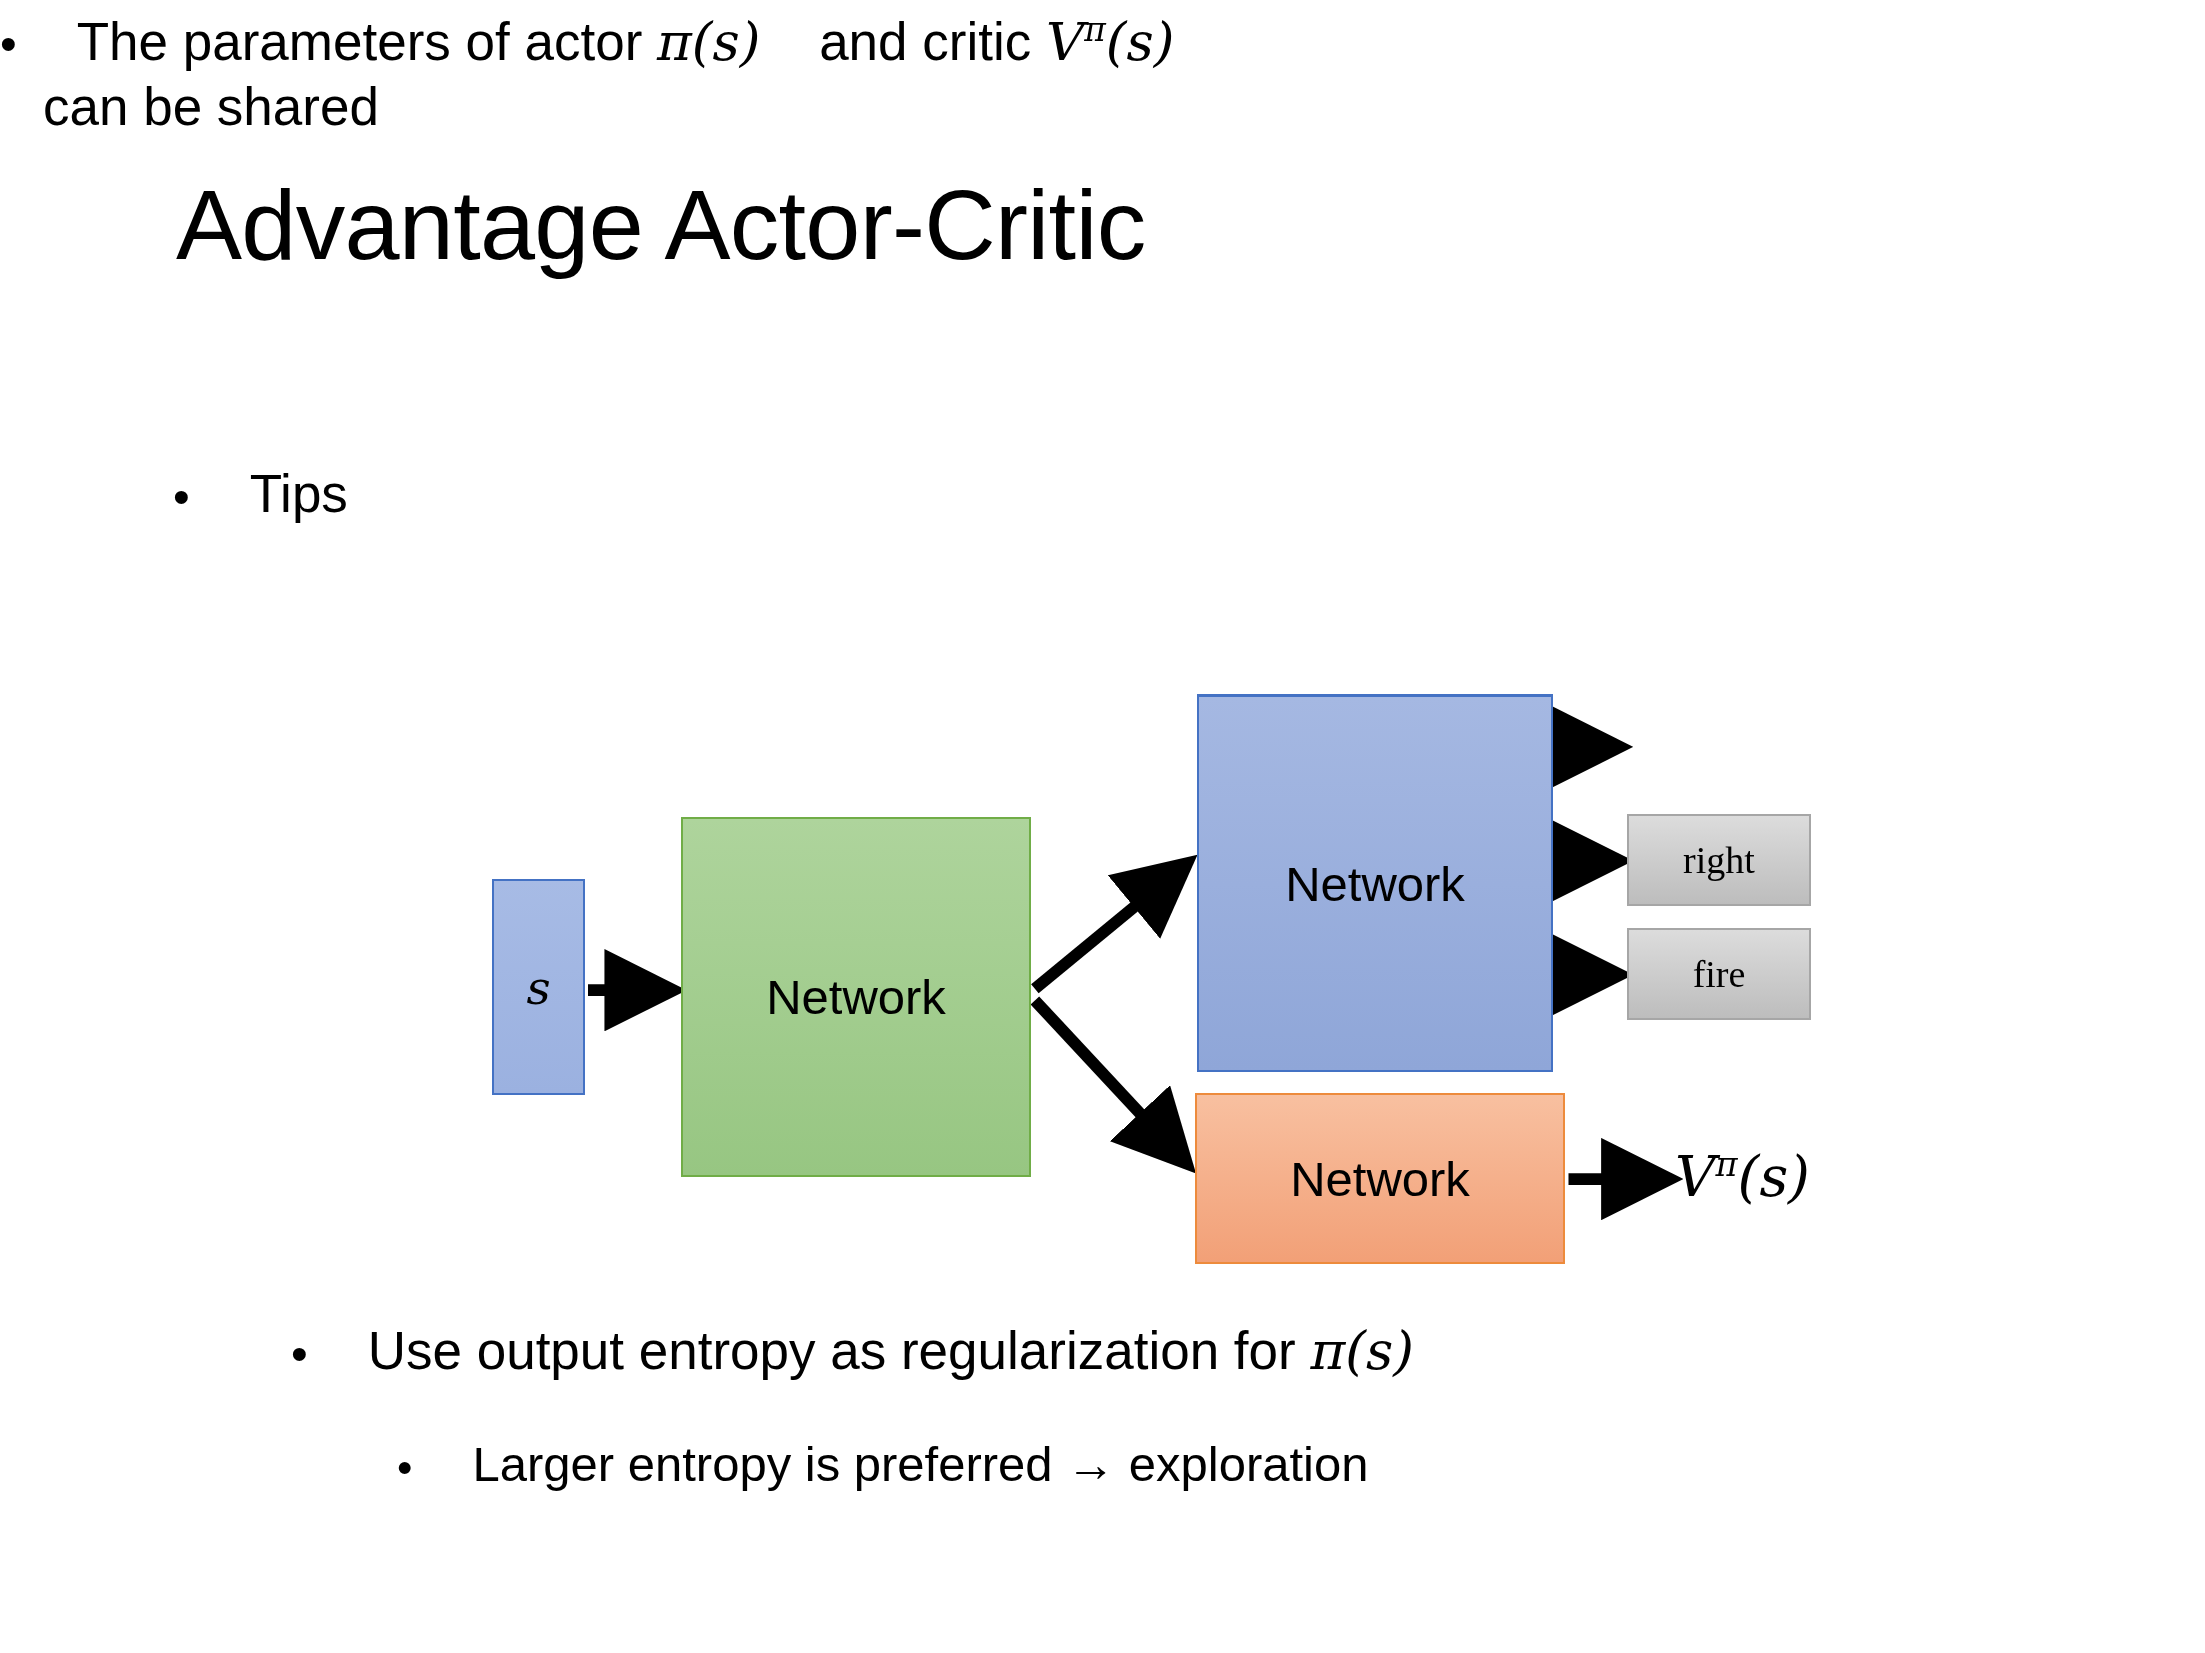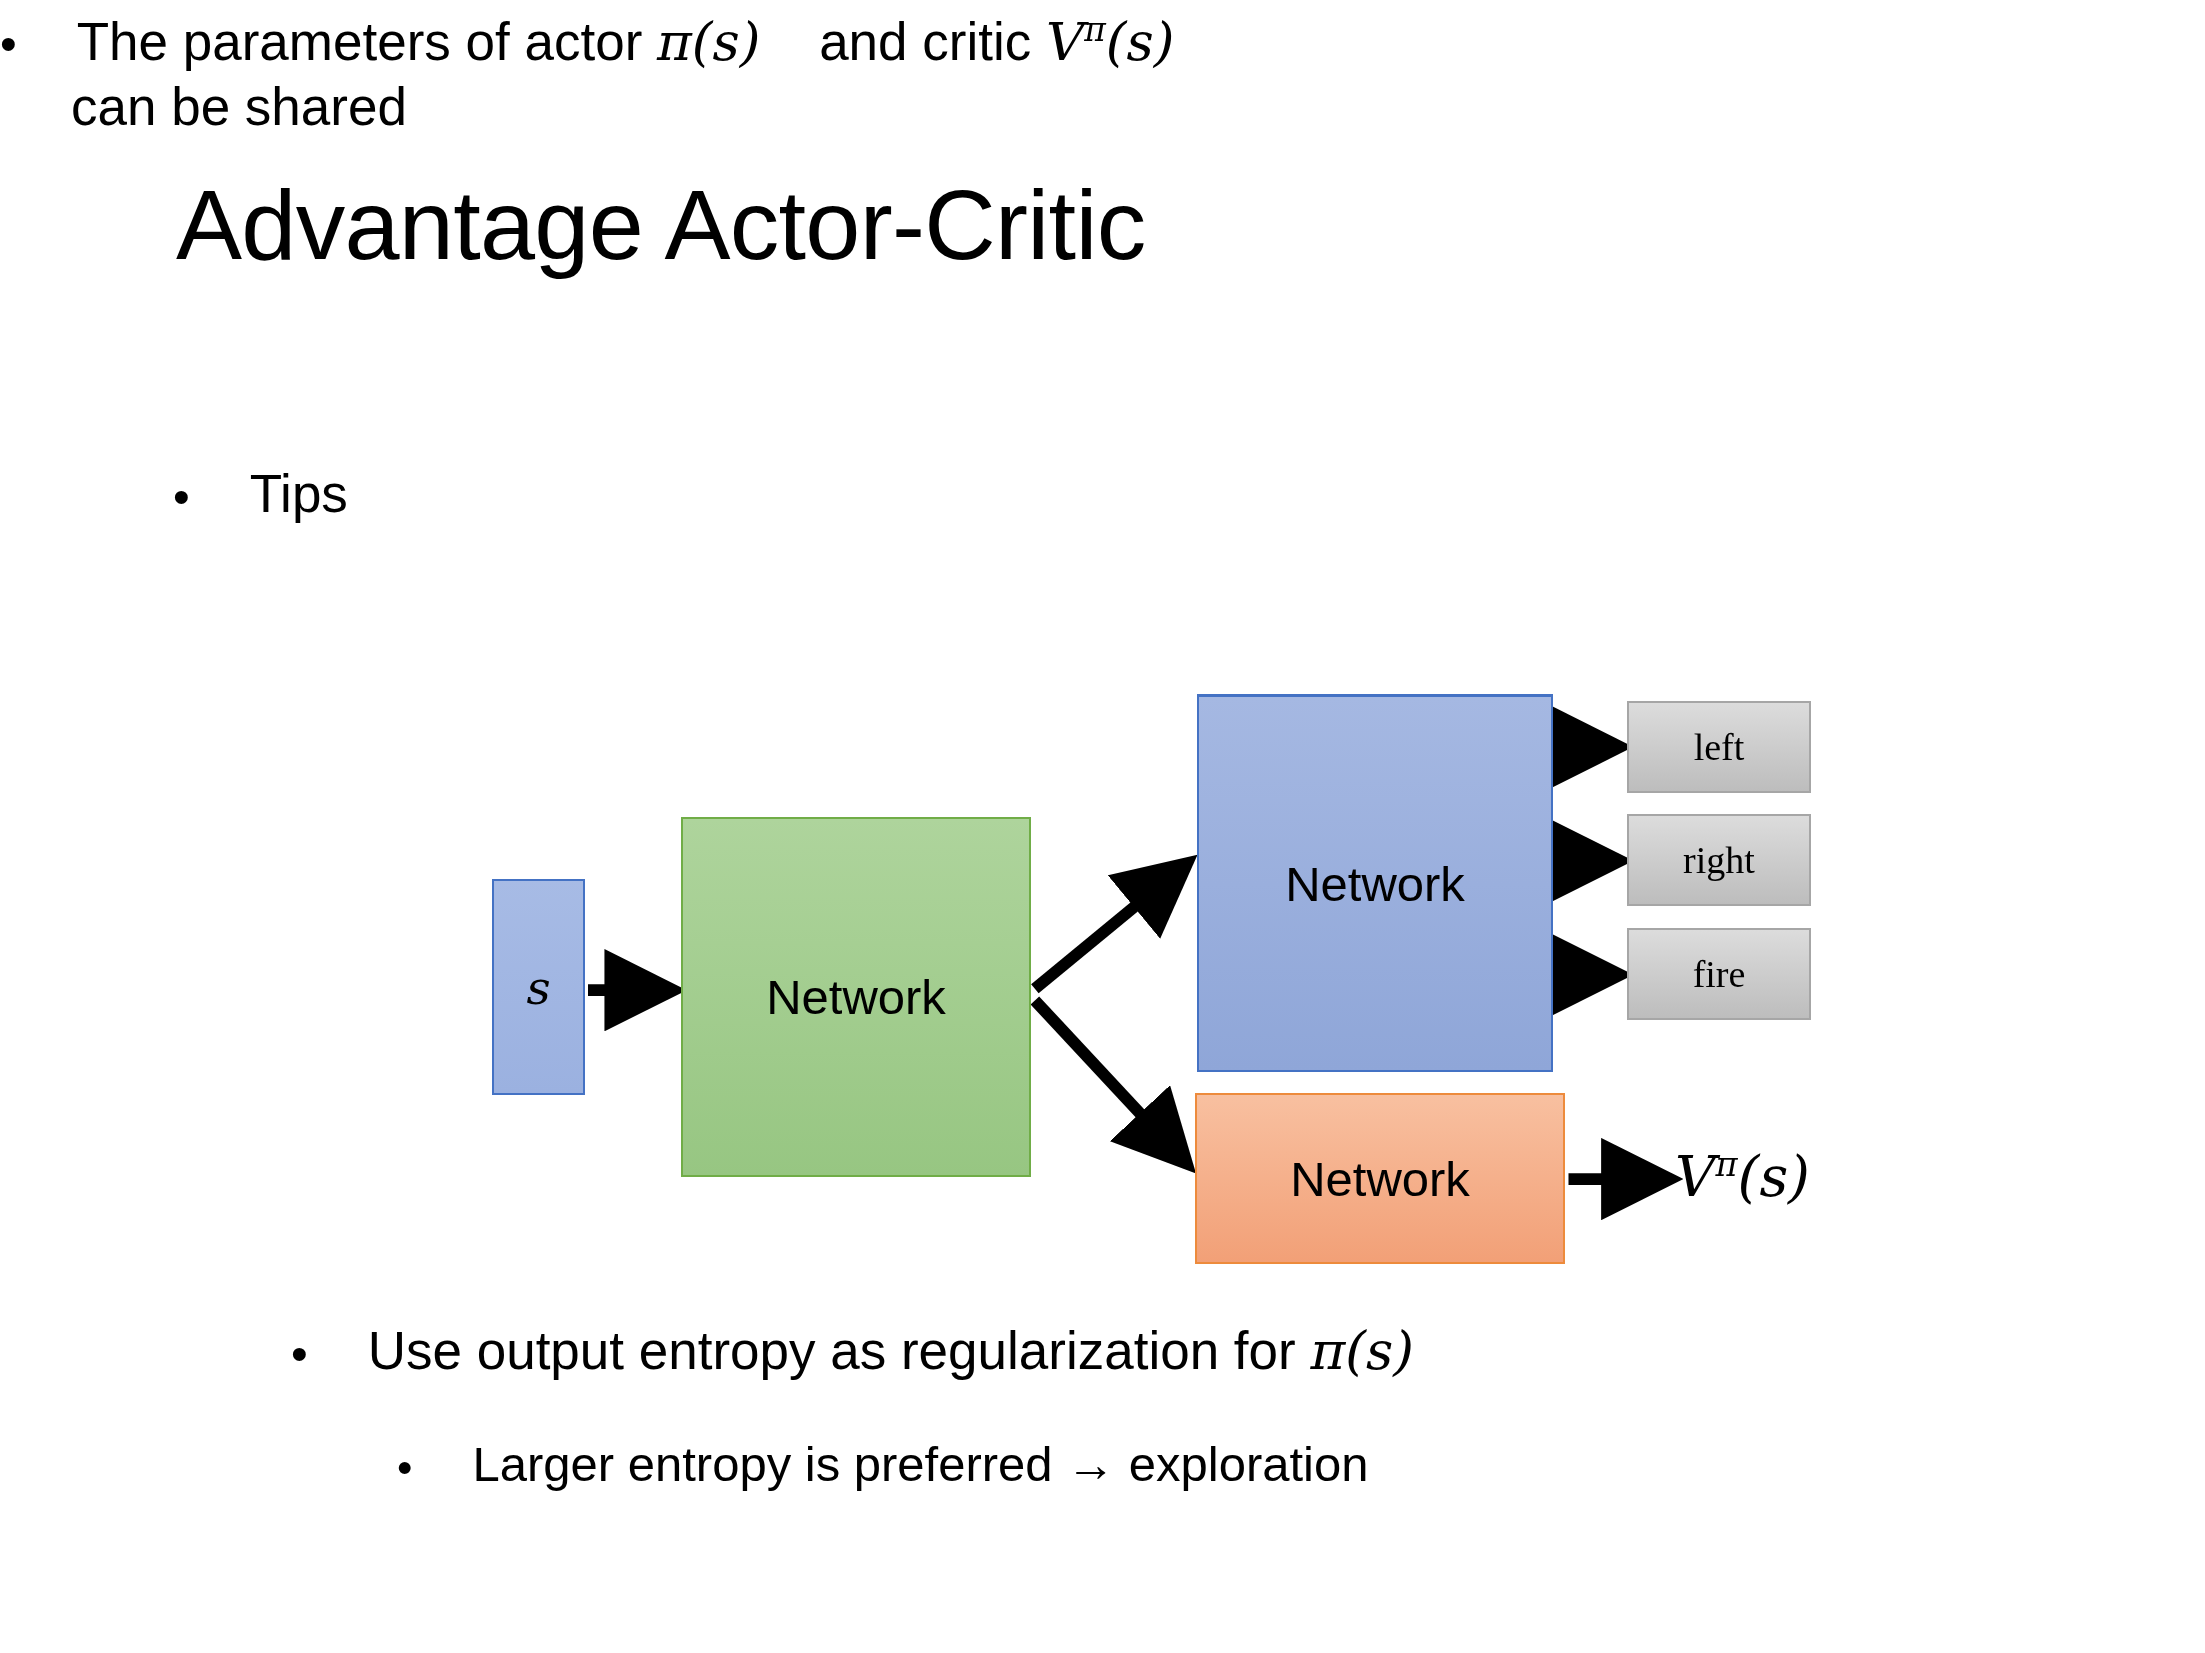--- a/index.html
+++ b/index.html
@@ -77,21 +77,21 @@
     left: 291px;
     top: 572px;
     font-size: 53px;
     line-height: 1.22;
     display: block;
     white-space: normal;
     width: 1779px;
   }
   #b-params .wrapline2 {
     display: block;
-    margin-left: 71px;
+    margin-left: 43px;
   }
   #b-params .lead {
     display: inline-flex;
     align-items: flex-start;
   }
   
   #b-entropy {
     left: 291px;
     top: 1320px;
     font-size: 53px;
@@ -240,21 +240,20 @@
       <line x1="2118" y1="1326" x2="2200" y2="1326" stroke="#000000" stroke-width="16" marker-end="url(#ah)"></line>
 
       <line x1="2134" y1="1604" x2="2268" y2="1604" stroke="#000000" stroke-width="16" marker-end="url(#ah)"></line>
     </svg>
 
     <div class="nodebox" id="box-s">s</div>
     <div class="nodebox" id="box-green">Network</div>
     <div class="nodebox" id="box-blue">Network</div>
     <div class="nodebox" id="box-orange">Network</div>
 
-    <div class="outbox" id="out-left">left</div>
     <div class="outbox" id="out-right">right</div>
     <div class="outbox" id="out-fire">fire</div>
 
     <div id="vpi-label"><span>V</span><sup class="pi">π</sup><span>(s)</span></div>
 
   </div>
 
 </div>
 
 

